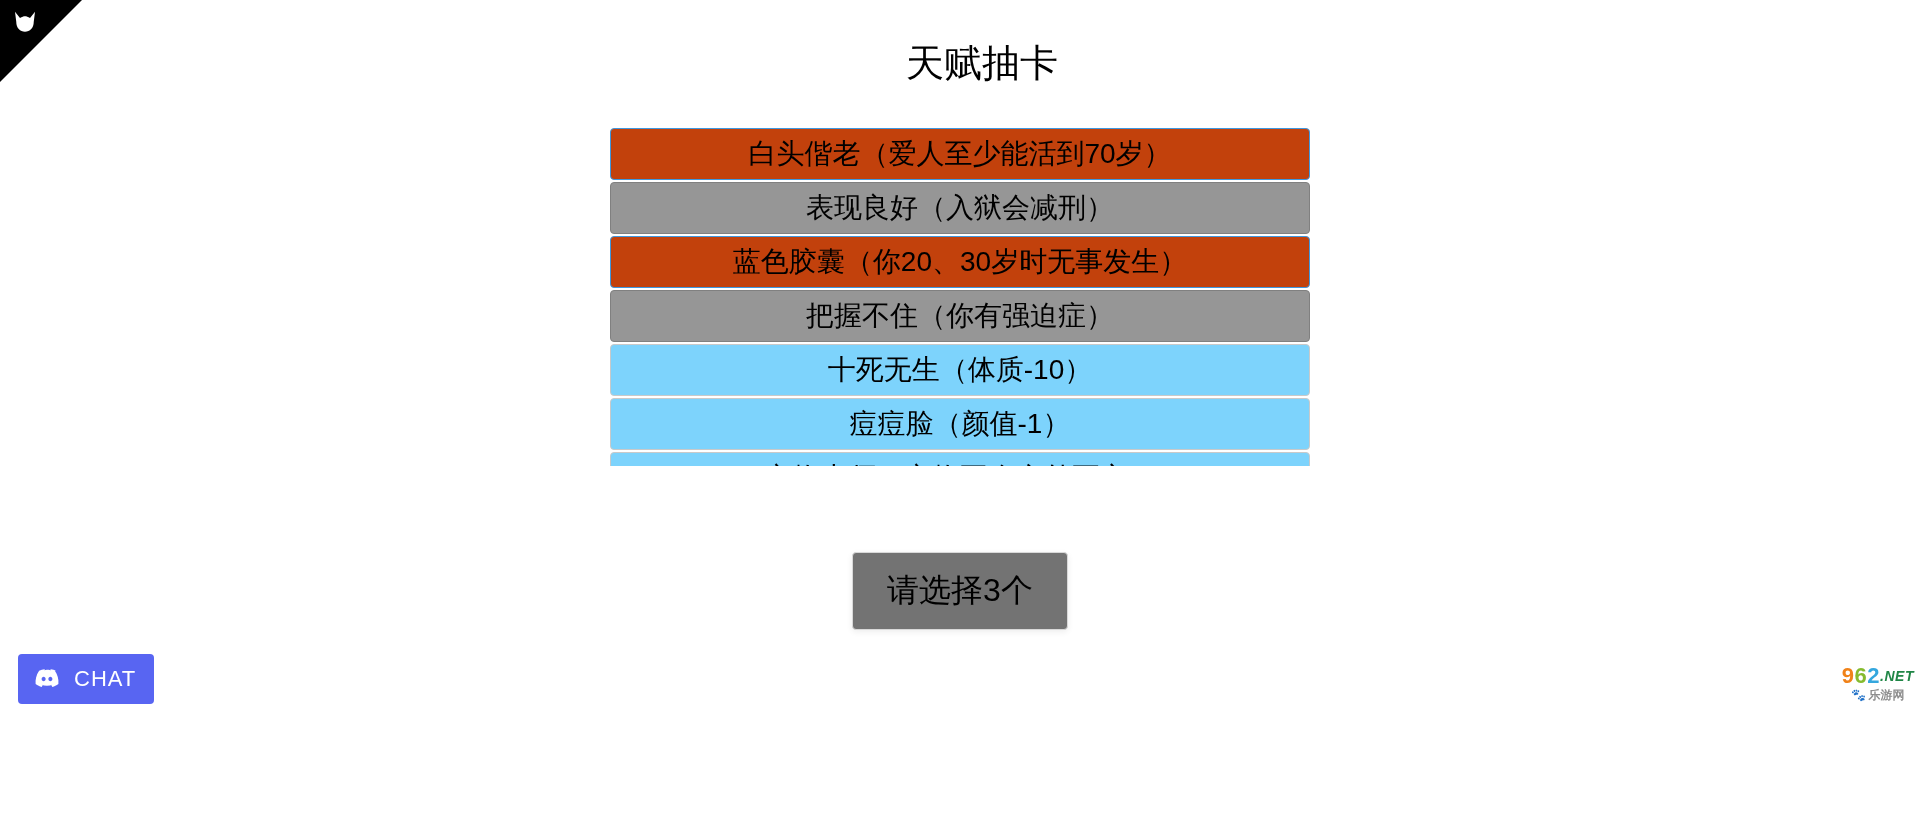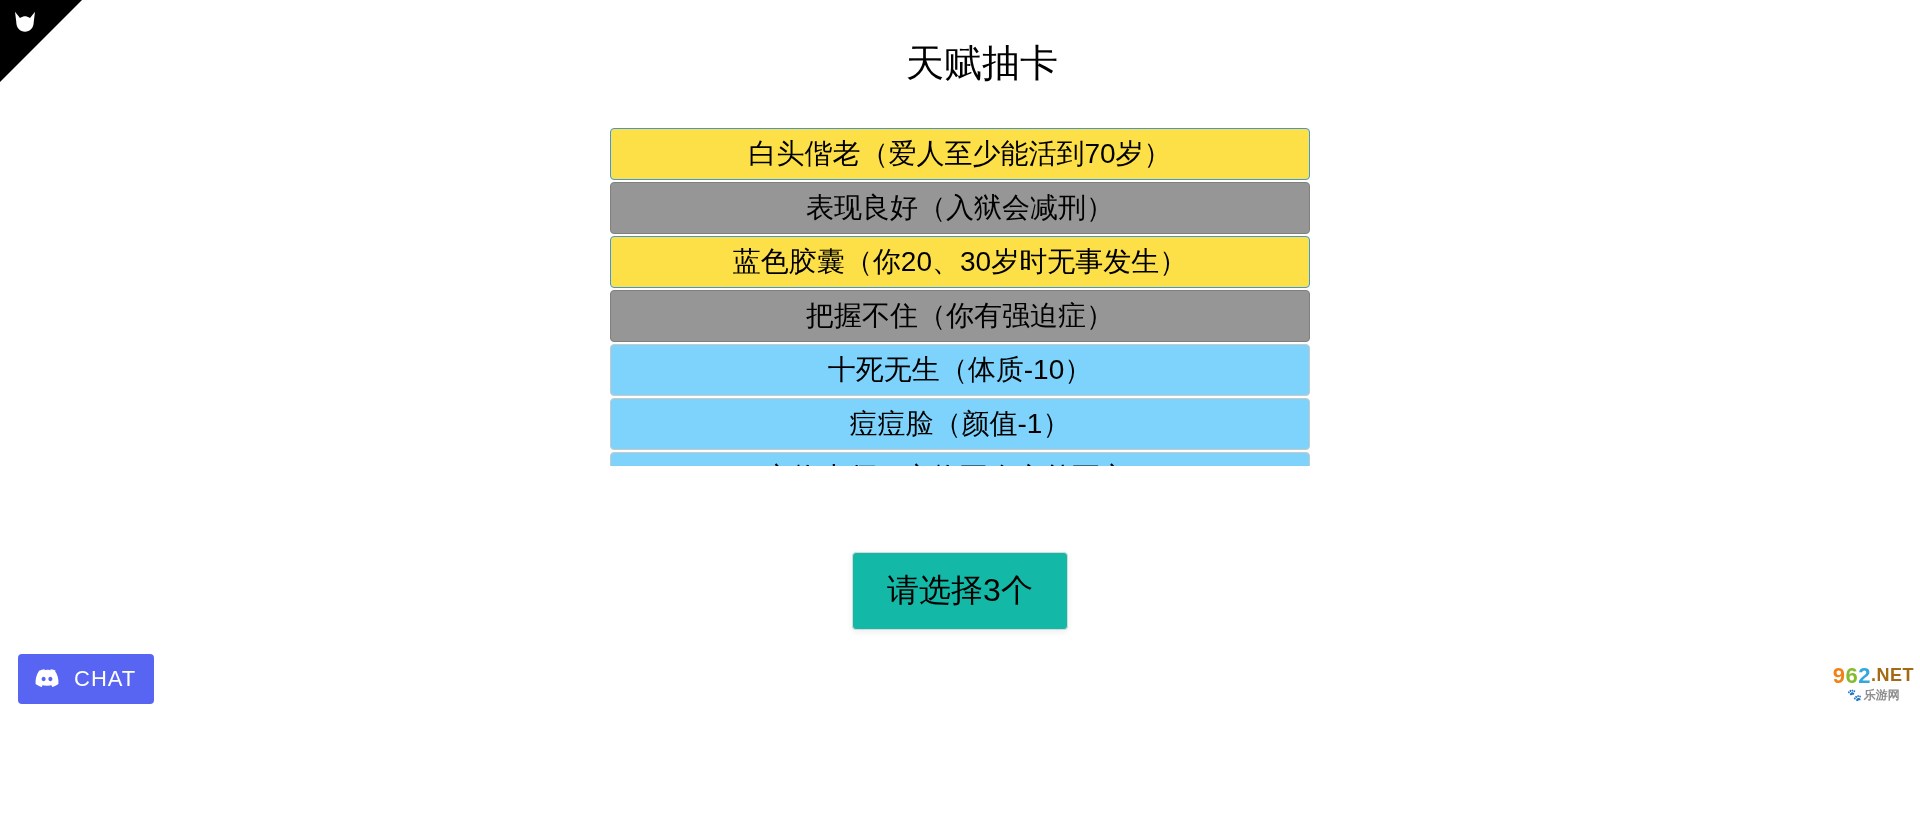--- a/index.html
+++ b/index.html
@@ -60,31 +60,31 @@
       font-size: 28px;
       text-align: center;
       border: 1px solid #b0b0b0;
       border-radius: 4px;
       margin-bottom: 2px;
       cursor: pointer;
       user-select: none;
     }
     .grade-common { background: #7dd3fc; color: #000; border-color:#c9c9c9;}
     .grade-gray   { background: #969696; color: #000; border-color:#808080;}
-    .grade-blue   { background: #fde047; color: #000; border-color:#3f97de;}
+    .grade-blue   { background: #c2410c; color: #000; border-color:#3f97de;}
 
     .select-button {
       position: absolute;
       bottom: 202px;
       left: 50%;
       transform: translateX(-50%);
       min-width: 216px;
       padding: 16px 30px;
       font-size: 32px;
-      background: #14b8a6;
+      background: #737373;
       border: 1px solid #d9d9d9;
       border-radius: 4px;
       cursor: pointer;
       box-shadow: 0 2px 6px rgba(0,0,0,0.07);
     }
 
     .chat-widget {
       position: absolute;
       left: 18px;
       bottom: 128px;
@@ -114,22 +114,23 @@
     .watermark .wm-main{
       font-family: Arial, sans-serif;
       font-weight: 900;
       font-size: 22px;
       letter-spacing: 0.5px;
     }
     .watermark .g9{ color:#f07c0d; }
     .watermark .g6{ color:#7fb823; }
     .watermark .g2{ color:#2aa3dd; }
     .watermark .gnet{
-      color:#a16207;
-      font-size:18px;
+      color:#15803d;
+      font-style: italic;
+      font-size:14px;
       font-weight:900;
       position:relative;
       top:-2px;
     }
     .watermark .wm-sub{
       font-size: 12px;
       color:#888;
       margin-top:-2px;
       font-weight:bold;
     }

